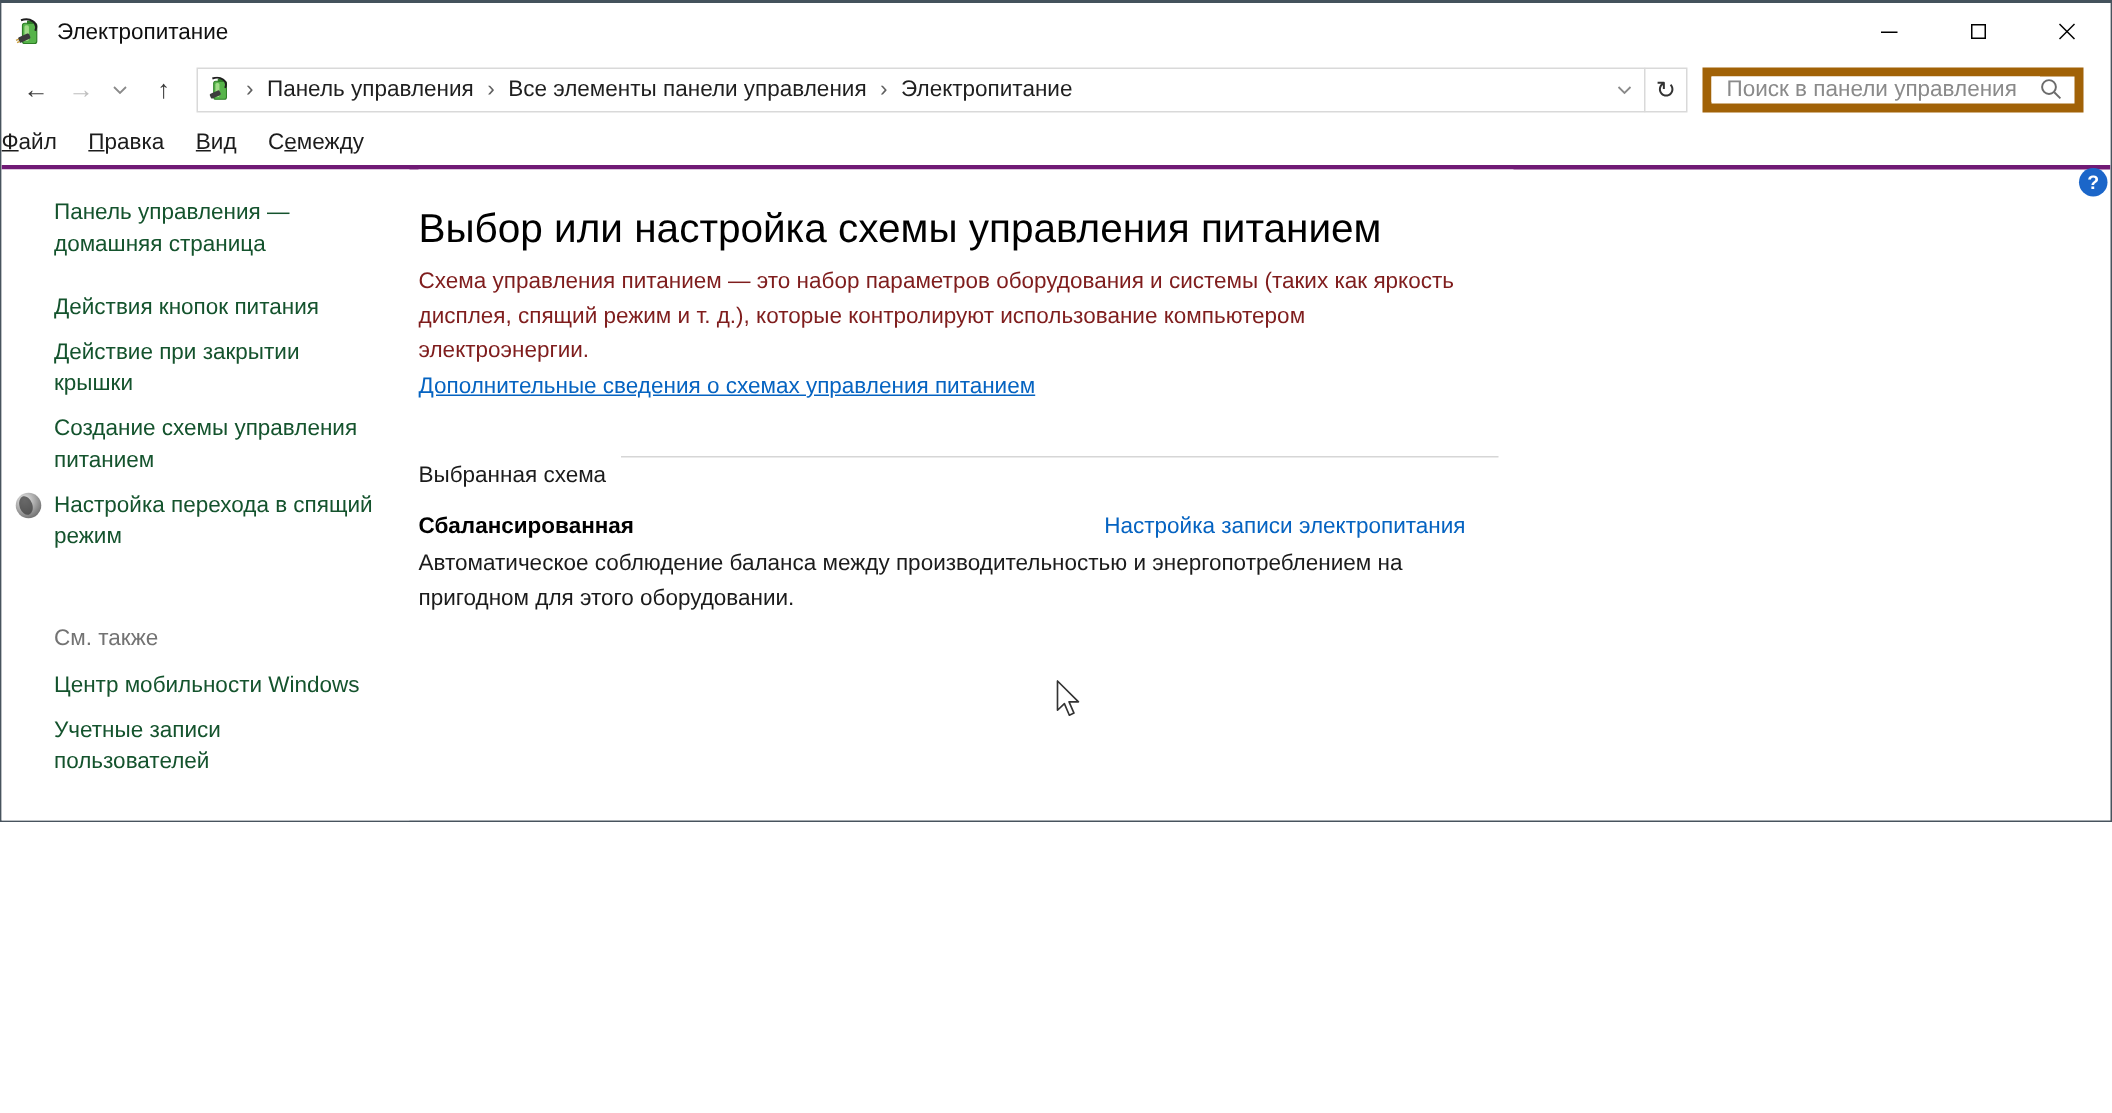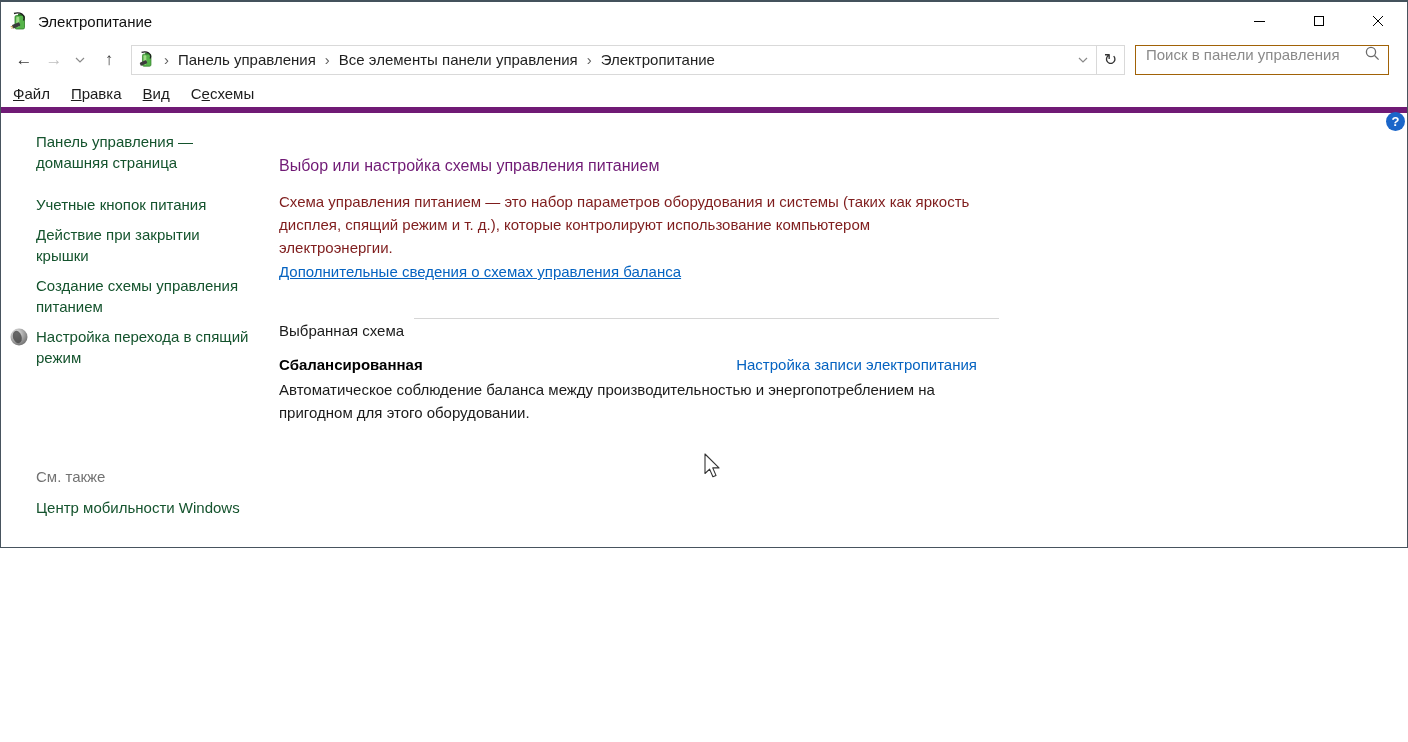--- a/index.html
+++ b/index.html
@@ -26,42 +26,42 @@
   .nav-chev { width:26px; display:flex; justify-content:center; }
   .nav-up   { width:32px; }
   .addressbar { flex:none; width:966px; height:30px; border:1px solid #d9d9d9; display:flex; align-items:center; background:#fff; margin-left:6px; }
   .crumb-icon { margin-left:6px; width:17px; height:17px; flex:none; }
   .crumbs { display:flex; align-items:center; gap:9px; margin-left:9px; font-size:15px; color:#1f1f1f; white-space:nowrap; }
   .crumb { cursor:pointer; }
   .crumb-sep { color:#5f5f5f; font-size:15px; }
   .addr-chev { margin-left:auto; width:27px; height:100%; display:flex; align-items:center; justify-content:center; cursor:pointer; }
   .refresh-btn { flex:none; width:29px; height:30px; margin-left:-1px; border:1px solid #d9d9d9; display:flex; align-items:center; justify-content:center;
                  font-family:"DejaVu Sans", sans-serif; font-size:16px; color:#333; cursor:pointer; background:#fff; }
-  .searchbox { flex:none; width:254px; height:30px; margin-left:10px; border:1px solid #a16207; display:flex; align-items:flex-start; background:#fff; }
+  .searchbox { flex:none; width:254px; height:30px; margin-left:10px; border:6px solid #a16207; display:flex; align-items:center; background:#fff; }
   .searchbox input { flex:1; border:none; outline:none; padding:0 4px 0 10px; font-family:"Liberation Sans", sans-serif; font-size:15px; color:#333; }
   .searchbox input::placeholder { color:#8a8a8a; opacity:1; }
   .search-icon { flex:none; margin-right:8px; cursor:pointer; }
 
   
-  .menubar { position:absolute; top:77px; left:0; right:0; height:34px; display:flex; align-items:center; padding-left:12px;
-             font-size:15px; color:#1c1c1c; background:#fff; border-bottom:6px solid #701a75; }
+  .menubar { position:absolute; top:77px; left:0; right:0; height:34px; display:flex; align-items:center; 
+             font-size:15px; color:#1c1c1c; background:#fff; border-bottom:3px solid #701a75; }
   .menu-item { margin-right:21px; cursor:pointer; }
   .menu-item .ak { text-decoration:underline; }
 
   
   .sidebar { position:absolute; top:111px; left:0; bottom:0; width:272px; padding:18px 0 0 8px; font-size:15px; background:#fff; }
   .side-item { position:relative; padding-left:27px; width:243px; line-height:21px; color:#14532d; margin-bottom:9px; cursor:pointer; }
   .side-home { margin-bottom:21px; }
   .side-icon { position:absolute; left:0; top:1px; width:20px; height:20px; }
   .see-also { position:absolute; left:8px; bottom:20px; font-size:15px; }
   .see-also-header { color:#737373; padding-left:27px; line-height:21px; margin-bottom:10px; }
 
   
   .main { position:absolute; top:111px; left:278px; width:730px; background:#fff; }
-  .main-heading { margin-top:39px; font-size:16px; font-weight:400; color:#701a75; line-height:28px; }
+  .main-heading { margin-top:25px; font-size:27px; font-weight:400; color:#000000; line-height:28px; }
   .intro { margin-top:10px; width:708px; font-size:15px; line-height:23px; color:#7f1d1d; }
   .link { color:#0563c1; cursor:pointer; }
   .learn-more { display:inline-block; margin-top:2px; font-size:15px; line-height:21px; text-decoration:underline; }
   .section-row { margin-top:15px; width:720px; display:flex; align-items:center; }
   .section-label { flex:none; font-size:15px; color:#1b1b1b;margin-top:25px; }
   .section-line { flex:1; height:1px; background:#d6d6d6; margin-left:10px; }
   .plan-row { margin-top:17px; width:698px; display:flex; justify-content:space-between; align-items:baseline;gap:46px; }
   .plan-name { font-size:15px; font-weight:700; color:#000; }
   .plan-link { font-size:15px; }
   .plan-desc { margin-top:5px; width:695px; font-size:15px; line-height:23px; color:#1b1b1b; }
@@ -147,53 +147,54 @@
         <circle cx="6" cy="6" r="4.6" fill="none" stroke="#6b6b6b" stroke-width="1.3"></circle>
         <line x1="9.5" y1="9.5" x2="13.6" y2="13.6" stroke="#6b6b6b" stroke-width="1.3"></line>
       </svg>
     </div>
   </div>
 
   <div class="menubar">
     <span class="menu-item"><span></span><span class="ak">Ф</span><span>айл</span></span>
     <span class="menu-item"><span></span><span class="ak">П</span><span>равка</span></span>
     <span class="menu-item"><span></span><span class="ak">В</span><span>ид</span></span>
-    <span class="menu-item"><span>С</span><span class="ak">е</span><span>схемы</span></span>
+    <span class="menu-item"><span>С</span><span class="ak">е</span><span>между</span></span>
   </div>
 
   <div class="sidebar">
     <div class="side-item side-home">Панель управления — домашняя страница</div>
-    <div class="side-item">Учетные кнопок питания</div>
+    <div class="side-item">Действия кнопок питания</div>
     <div class="side-item">Действие при закрытии крышки</div>
     <div class="side-item">Создание схемы управления питанием</div>
     <div class="side-item">
       <svg class="side-icon" viewBox="0 0 20 20">
         <defs>
           <radialGradient id="sphereGrad" cx="35%" cy="30%" r="75%">
             <stop offset="0%" stop-color="#ececec"></stop>
             <stop offset="55%" stop-color="#a8a8a8"></stop>
             <stop offset="100%" stop-color="#707070"></stop>
           </radialGradient>
         </defs>
         <circle cx="10" cy="10" r="8.5" fill="url(#sphereGrad)"></circle>
         <ellipse cx="8.3" cy="10" rx="4.3" ry="6.4" fill="#424242" opacity="0.78" transform="rotate(-18 8.3 10)"></ellipse>
       </svg>
       <span>Настройка перехода в спящий режим</span>
     </div>
 
     <div class="see-also">
       <div class="see-also-header">См. также</div>
       <div class="side-item">Центр мобильности Windows</div>
+      <div class="side-item">Учетные записи пользователей</div>
     </div>
   </div>
 
   <div class="main">
     <div class="main-heading">Выбор или настройка схемы управления питанием</div>
     <div class="intro">Схема управления питанием — это набор параметров оборудования и системы (таких как яркость дисплея, спящий режим и т. д.), которые контролируют использование компьютером электроэнергии.</div>
-    <span class="link learn-more">Дополнительные сведения о схемах управления баланса</span>
+    <span class="link learn-more">Дополнительные сведения о схемах управления питанием</span>
 
     <div class="section-row">
       <span class="section-label">Выбранная схема</span>
       <span class="section-line"></span>
     </div>
 
     <div class="plan-row">
       <span class="plan-name">Сбалансированная</span>
       <span class="link plan-link">Настройка записи электропитания</span>
     </div>

